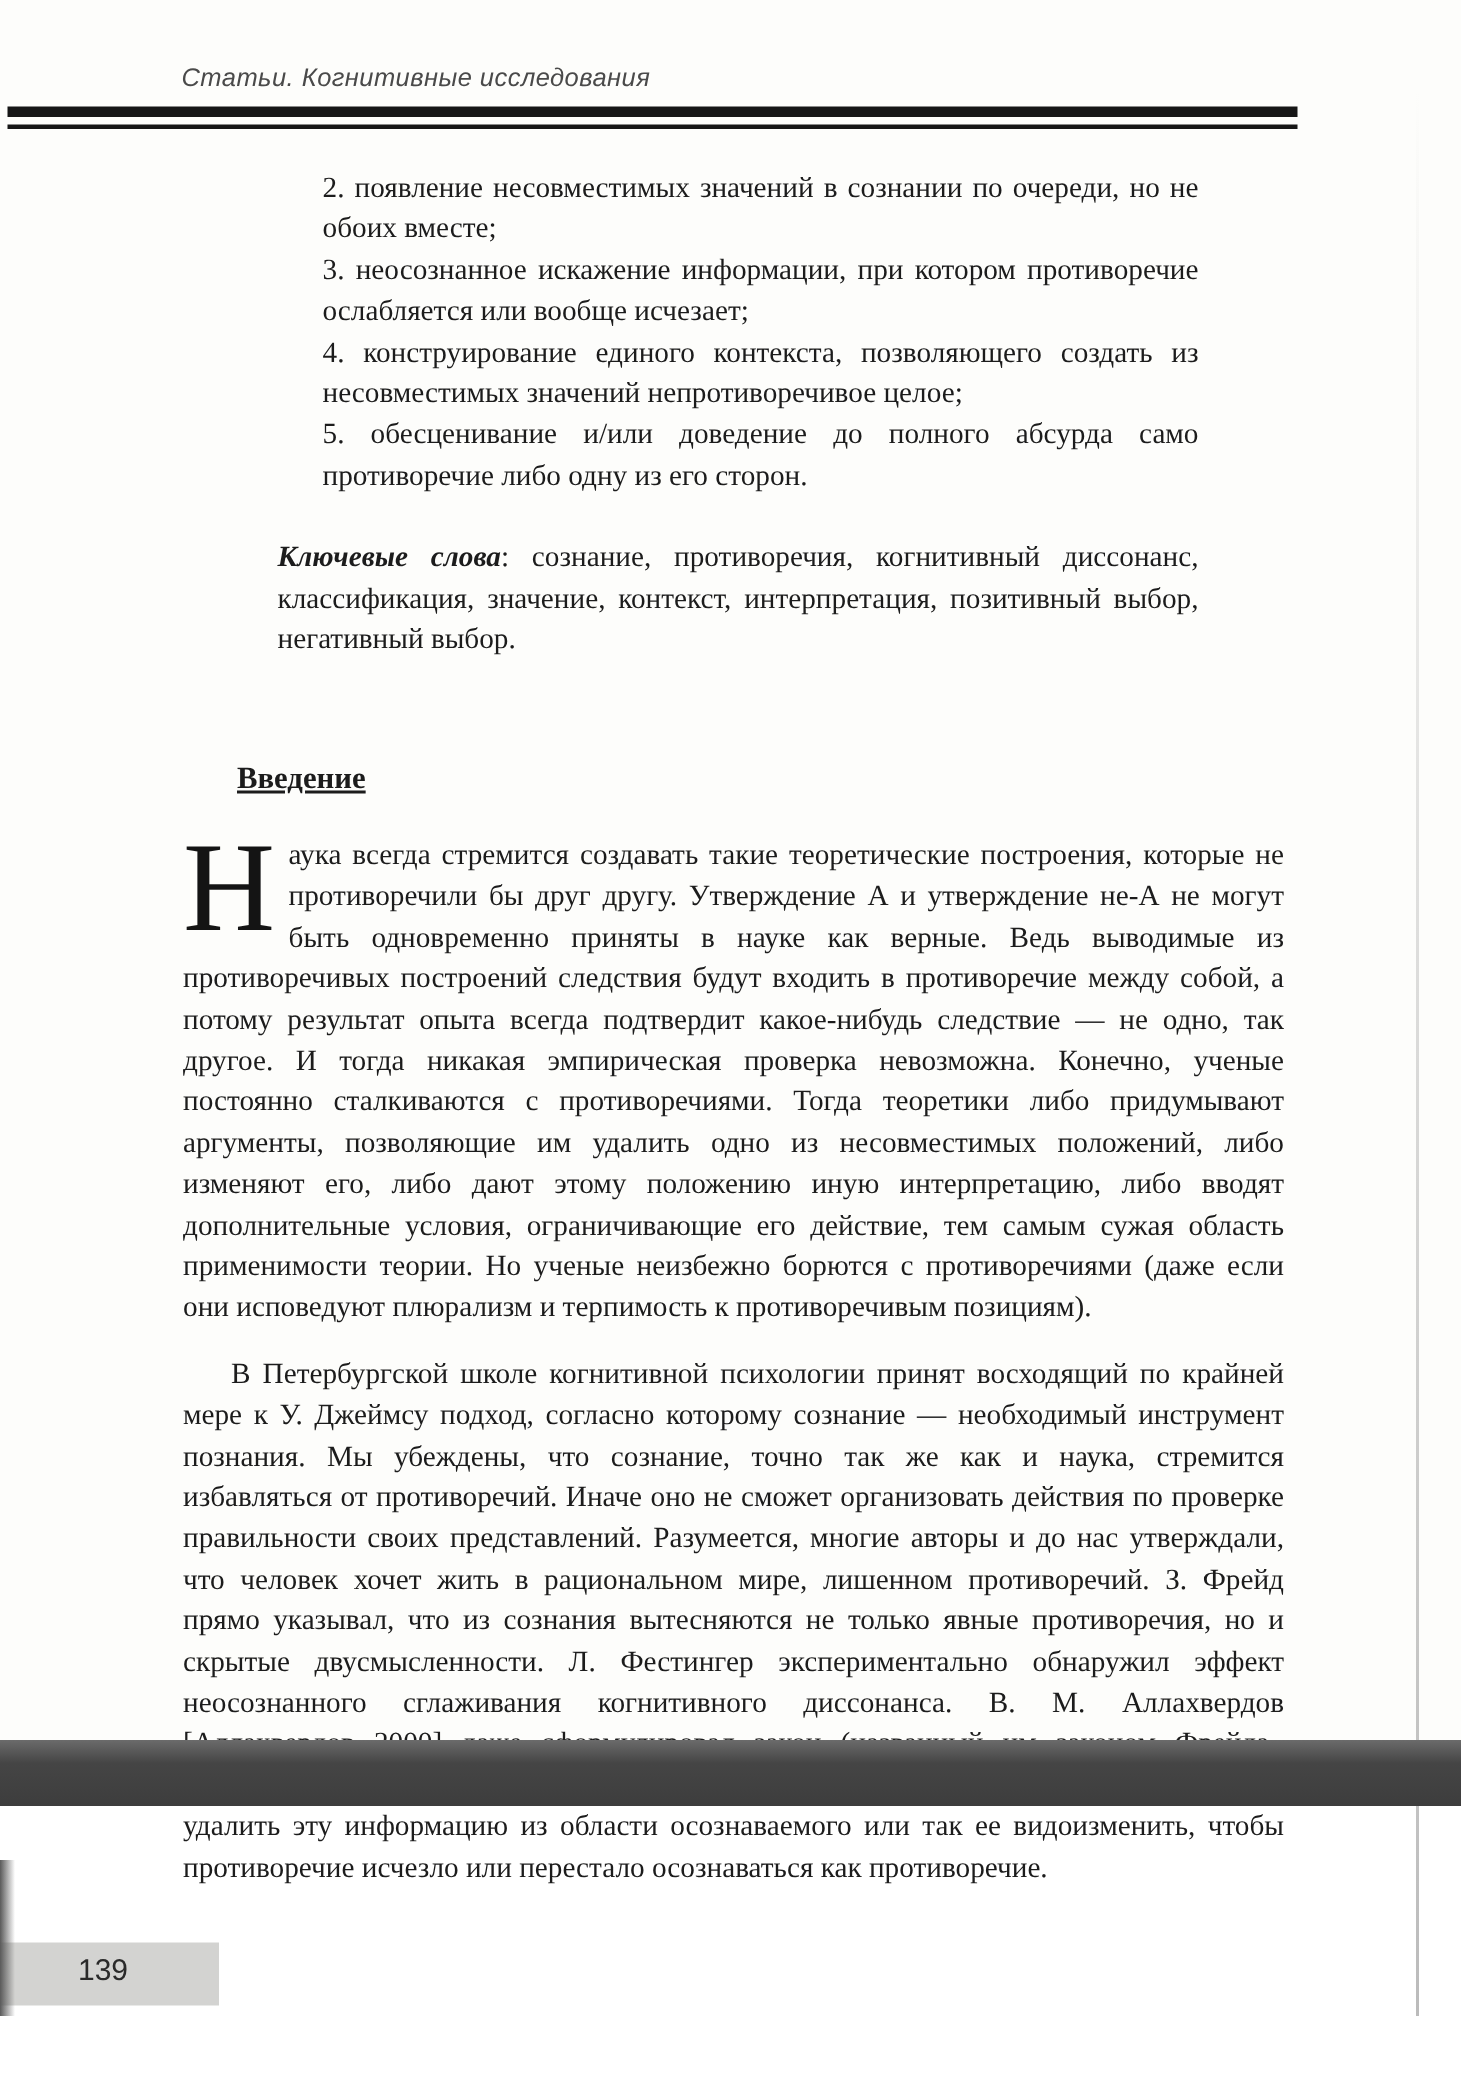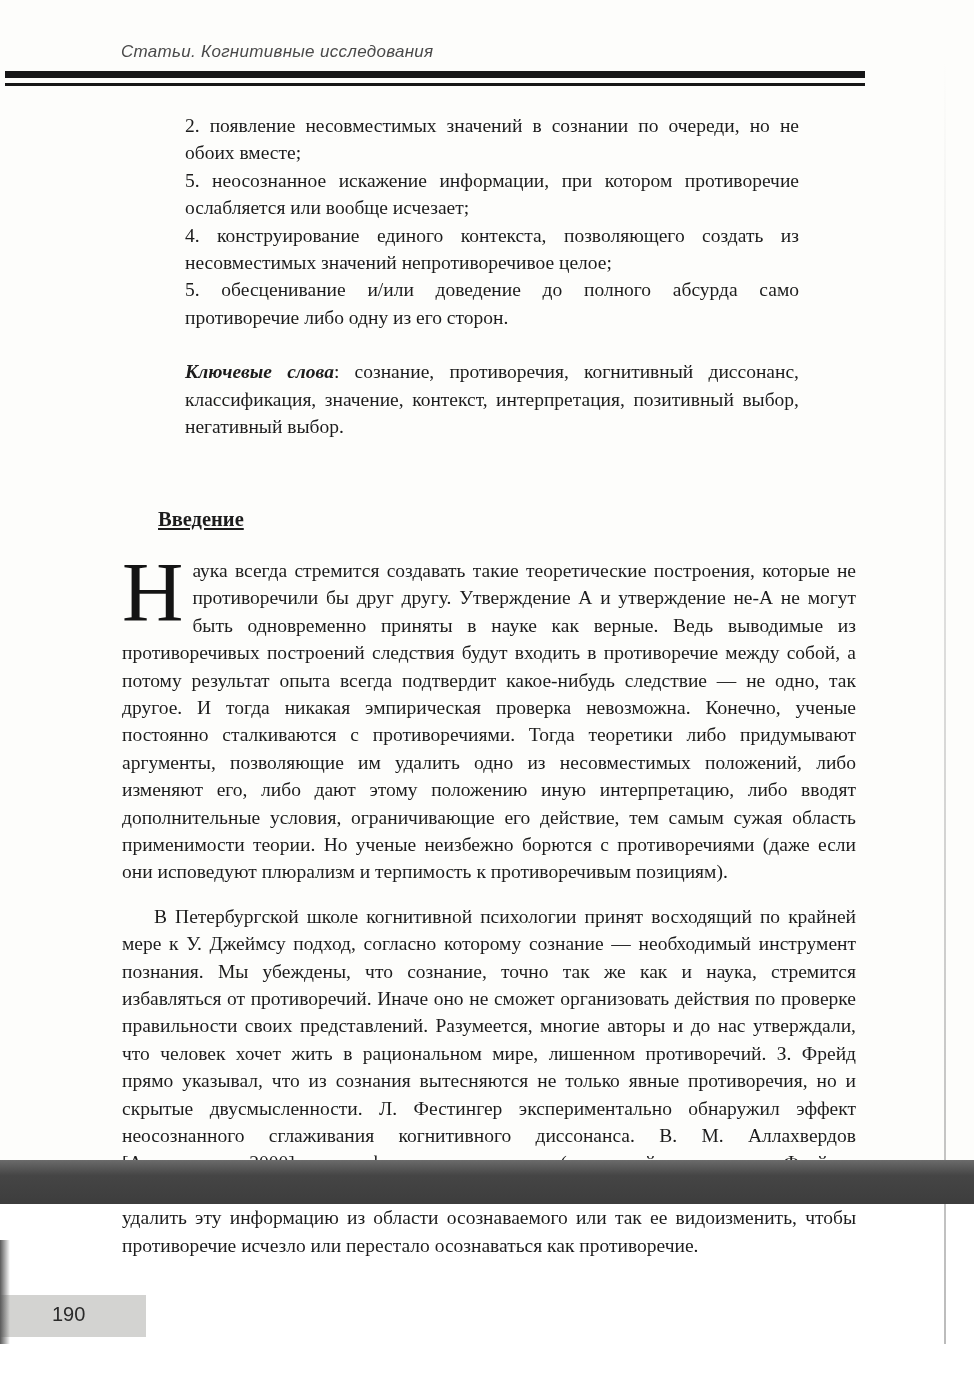--- a/index.html
+++ b/index.html
@@ -54,20 +54,21 @@
     font-size: 19.5px;
     line-height: 27.4px;
     text-align: justify;
   }
   .abstract-block {
     margin-left: 63px;
     margin-right: 57px;
   }
   .list-item {
     text-align: justify;
+    margin-left: 30px;
   }
   .keywords {
     margin-top: 27px;
   }
   .keywords-label {
     font-weight: bold;
     font-style: italic;
   }
   .section-heading {
     margin-top: 66px;
@@ -142,40 +143,40 @@
 
   <div class="running-title">Статьи. Когнитивные исследования</div>
 
   <div class="rule-thick"></div>
   <div class="rule-thin"></div>
 
   <div class="content">
 
     <div class="abstract-block">
       <div class="list-item">2. появление несовместимых значений в сознании по очереди, но не обоих вместе;</div>
-      <div class="list-item">5. неосознанное искажение информации, при котором противоречие ослабляется или вообще исчезает;</div>
+      <div class="list-item">3. неосознанное искажение информации, при котором противоречие ослабляется или вообще исчезает;</div>
       <div class="list-item">4. конструирование единого контекста, позволяющего создать из несовместимых значений непротиворечивое целое;</div>
       <div class="list-item">5. обесценивание и/или доведение до полного абсурда само противоречие либо одну из его сторон.</div>
 
       <div class="keywords">
         <span class="keywords-label">Ключевые слова</span><span>: сознание, противоречия, когнитивный диссонанс, классификация, значение, контекст, интерпретация, позитивный выбор, негативный выбор.</span>
       </div>
     </div>
 
     <div class="section-heading">Введение</div>
 
     <div class="para-1">
       <span class="dropcap">Н</span><span>аука всегда стремится создавать такие теоретические построения, которые не противоречили бы друг другу. Утверждение А и утверждение не-А не могут быть одновременно приняты в науке как верные. Ведь выводимые из противоречивых построений следствия будут входить в противоречие между собой, а потому результат опыта всегда подтвердит какое-нибудь следствие — не одно, так другое. И тогда никакая эмпирическая проверка невозможна. Конечно, ученые постоянно сталкиваются с противоречиями. Тогда теоретики либо придумывают аргументы, позволяющие им удалить одно из несовместимых положений, либо изменяют его, либо дают этому положению иную интерпретацию, либо вводят дополнительные условия, ограничивающие его действие, тем самым сужая область применимости теории. Но ученые неизбежно борются с противоречиями (даже если они исповедуют плюрализм и терпимость к противоречивым позициям).</span>
     </div>
 
     <div class="para-2">В Петербургской школе когнитивной психологии принят восходящий по крайней мере к У. Джеймсу подход, согласно которому сознание — необходимый инструмент познания. Мы убеждены, что сознание, точно так же как и наука, стремится избавляться от противоречий. Иначе оно не сможет организовать действия по проверке правильности своих представлений. Разумеется, многие авторы и до нас утверждали, что человек хочет жить в рациональном мире, лишенном противоречий. З. Фрейд прямо указывал, что из сознания вытесняются не только явные противоречия, но и скрытые двусмысленности. Л. Фестингер экспериментально обнаружил эффект неосознанного сглаживания когнитивного диссонанса. В. М. Аллахвердов [Аллахвердов 2000] даже сформулировал закон (названный им законом Фрейда–Фестингера): сознание, столкнувшись с противоречивой информацией, пытается удалить эту информацию из области осознаваемого или так ее видоизменить, чтобы противоречие исчезло или перестало осознаваться как противоречие.</div>
 
   </div>
 
   <div class="page-number-box">
-    <div class="page-number">190</div>
+    <div class="page-number">139</div>
   </div>
 
   <div class="left-edge-wedge"></div>
   <div class="right-edge-line"></div>
   <div class="bottom-edge"></div>
 
 </div>
 
 </body></html>

